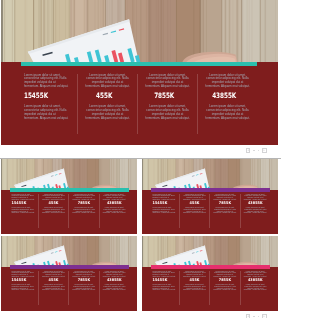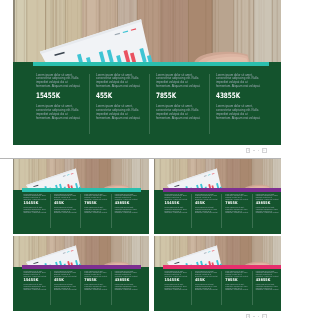--- a/index.html
+++ b/index.html
@@ -4,28 +4,28 @@
 <title>Slide deck preview</title>
 <style>
 html,body{margin:0;padding:0;background:#ffffff;}
 body{width:281px;height:318px;overflow:hidden;
      font-family:"Liberation Sans",sans-serif;
      -webkit-font-smoothing:antialiased;}
 .deck{position:relative;width:281px;height:318px;background:#ffffff;overflow:hidden;}
 svg.defs{position:absolute;width:0;height:0;overflow:hidden;}
 
 
-.slide{position:absolute;overflow:hidden;background:#14532d;margin-left:12px;}
+.slide{position:absolute;overflow:hidden;background:#7f1d1d;}
 .photo{position:absolute;left:0;top:0;width:100%;overflow:hidden;}
 .photo > svg{display:block;width:100%;height:100%;}
 .accentbar{position:absolute;}
 .cols{position:absolute;display:flex;}
 .col{position:relative;flex:1 1 0;box-sizing:border-box;display:flex;
      flex-direction:column;}
-.col + .col{border-left:1px solid rgba(255,255,255,.17);}
+.col + .col{border-left:1px solid rgba(255,255,255,.17);text-align:center;}
 .ptext{color:#a4afbb;margin:0;}
 .num{color:#ffffff;font-weight:700;margin:0;white-space:nowrap;}
 
 
 .s-main{left:1px;top:0;width:277px;height:145px;}
 .s-main .photo{height:62px;}
 .s-main .accentbar{left:20px;top:62px;width:236px;height:4px;}
 .s-main .cols{left:20px;top:73.5px;width:236px;height:60px;}
 .s-main .col{padding:0 6px;}
 .s-main .col:first-child{padding-left:3px;}

